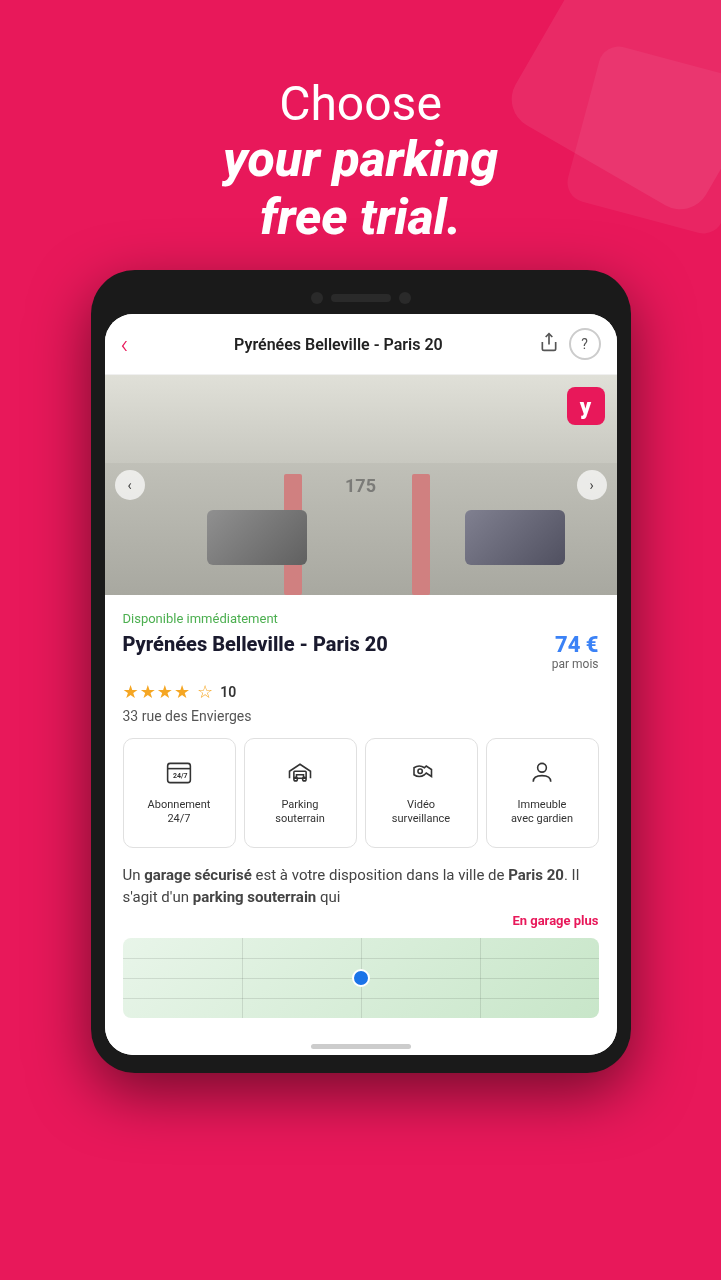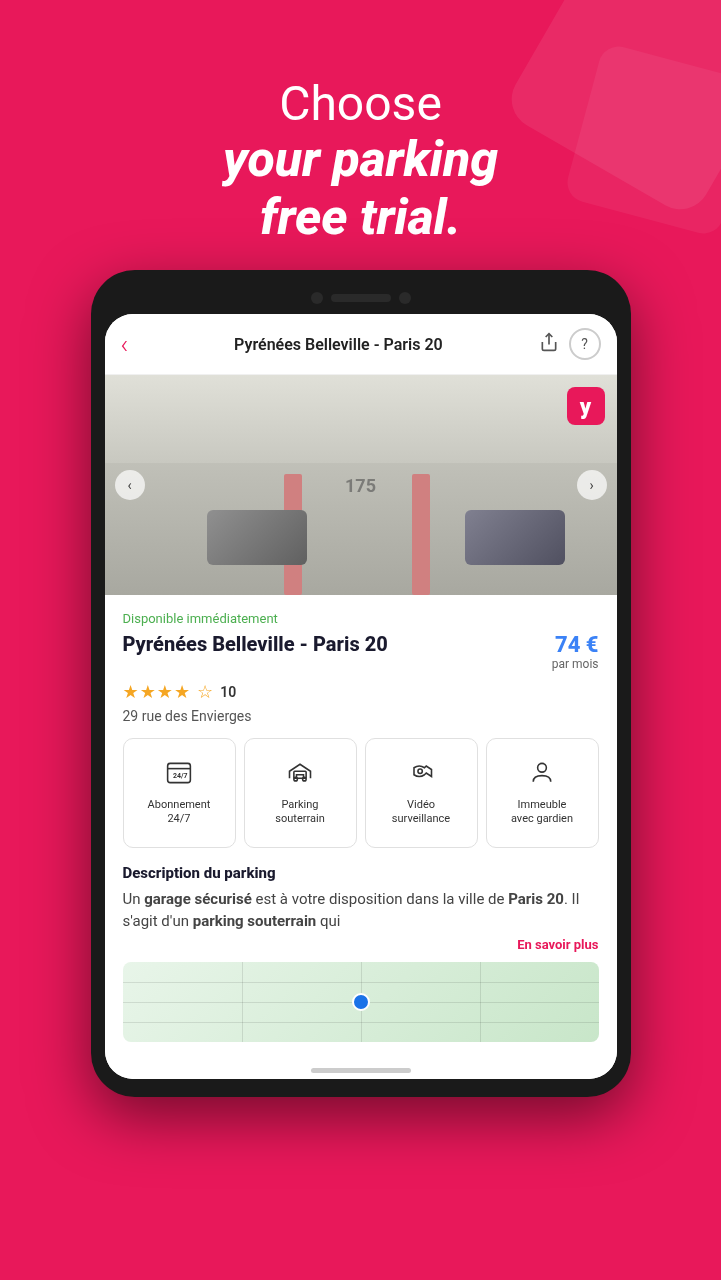--- a/index.html
+++ b/index.html
@@ -516,21 +516,21 @@
             <span class="price-period">par mois</span>
           </div>
         </div>
 
         <div class="rating-row">
           <span class="stars">★★★★</span>
           <span class="stars" style="color:#f5a623; font-size:18px;">☆</span>
           <span class="rating-count">10</span>
         </div>
 
-        <div class="address">29 rue des Envierges</div>
+        <div class="address">33 rue des Envierges</div>
 
         <div class="features-grid">
 
           <div class="feature-card">
             <div class="feature-icon">
               <svg width="28" height="28" viewBox="0 0 32 32" fill="none" stroke="#333" stroke-width="1.8">
                 <rect x="3" y="5" width="26" height="22" rx="3"></rect>
                 <path d="M3 11h26"></path>
                 <text x="9" y="22" font-size="8" fill="#333" stroke="none" font-weight="bold">24/7</text>
               </svg>
@@ -567,25 +567,24 @@
                 <circle cx="16" cy="10" r="5"></circle>
                 <path d="M6 26 Q6 19 16 19 Q26 19 26 26"></path>
               </svg>
             </div>
             <div class="feature-label">Immeuble<br>avec gardien</div>
           </div>
 
         </div>
 
         <div class="description-section">
-          <div class="description-title">Description du parking</div>
           <div class="description-text">
             Un <strong>garage sécurisé</strong> est à votre disposition dans la ville de <strong>Paris 20</strong>. Il s'agit d'un <strong>parking souterrain</strong> qui
           </div>
-          <div class="read-more">En savoir plus</div>
+          <div class="read-more">En garage plus</div>
         </div>
 
         <div class="map-preview">
           <div class="map-grid-h" style="top:25%"></div>
           <div class="map-grid-h" style="top:50%"></div>
           <div class="map-grid-h" style="top:75%"></div>
           <div class="map-grid-v" style="left:25%"></div>
           <div class="map-grid-v" style="left:50%"></div>
           <div class="map-grid-v" style="left:75%"></div>
           <div class="map-pin"></div>

